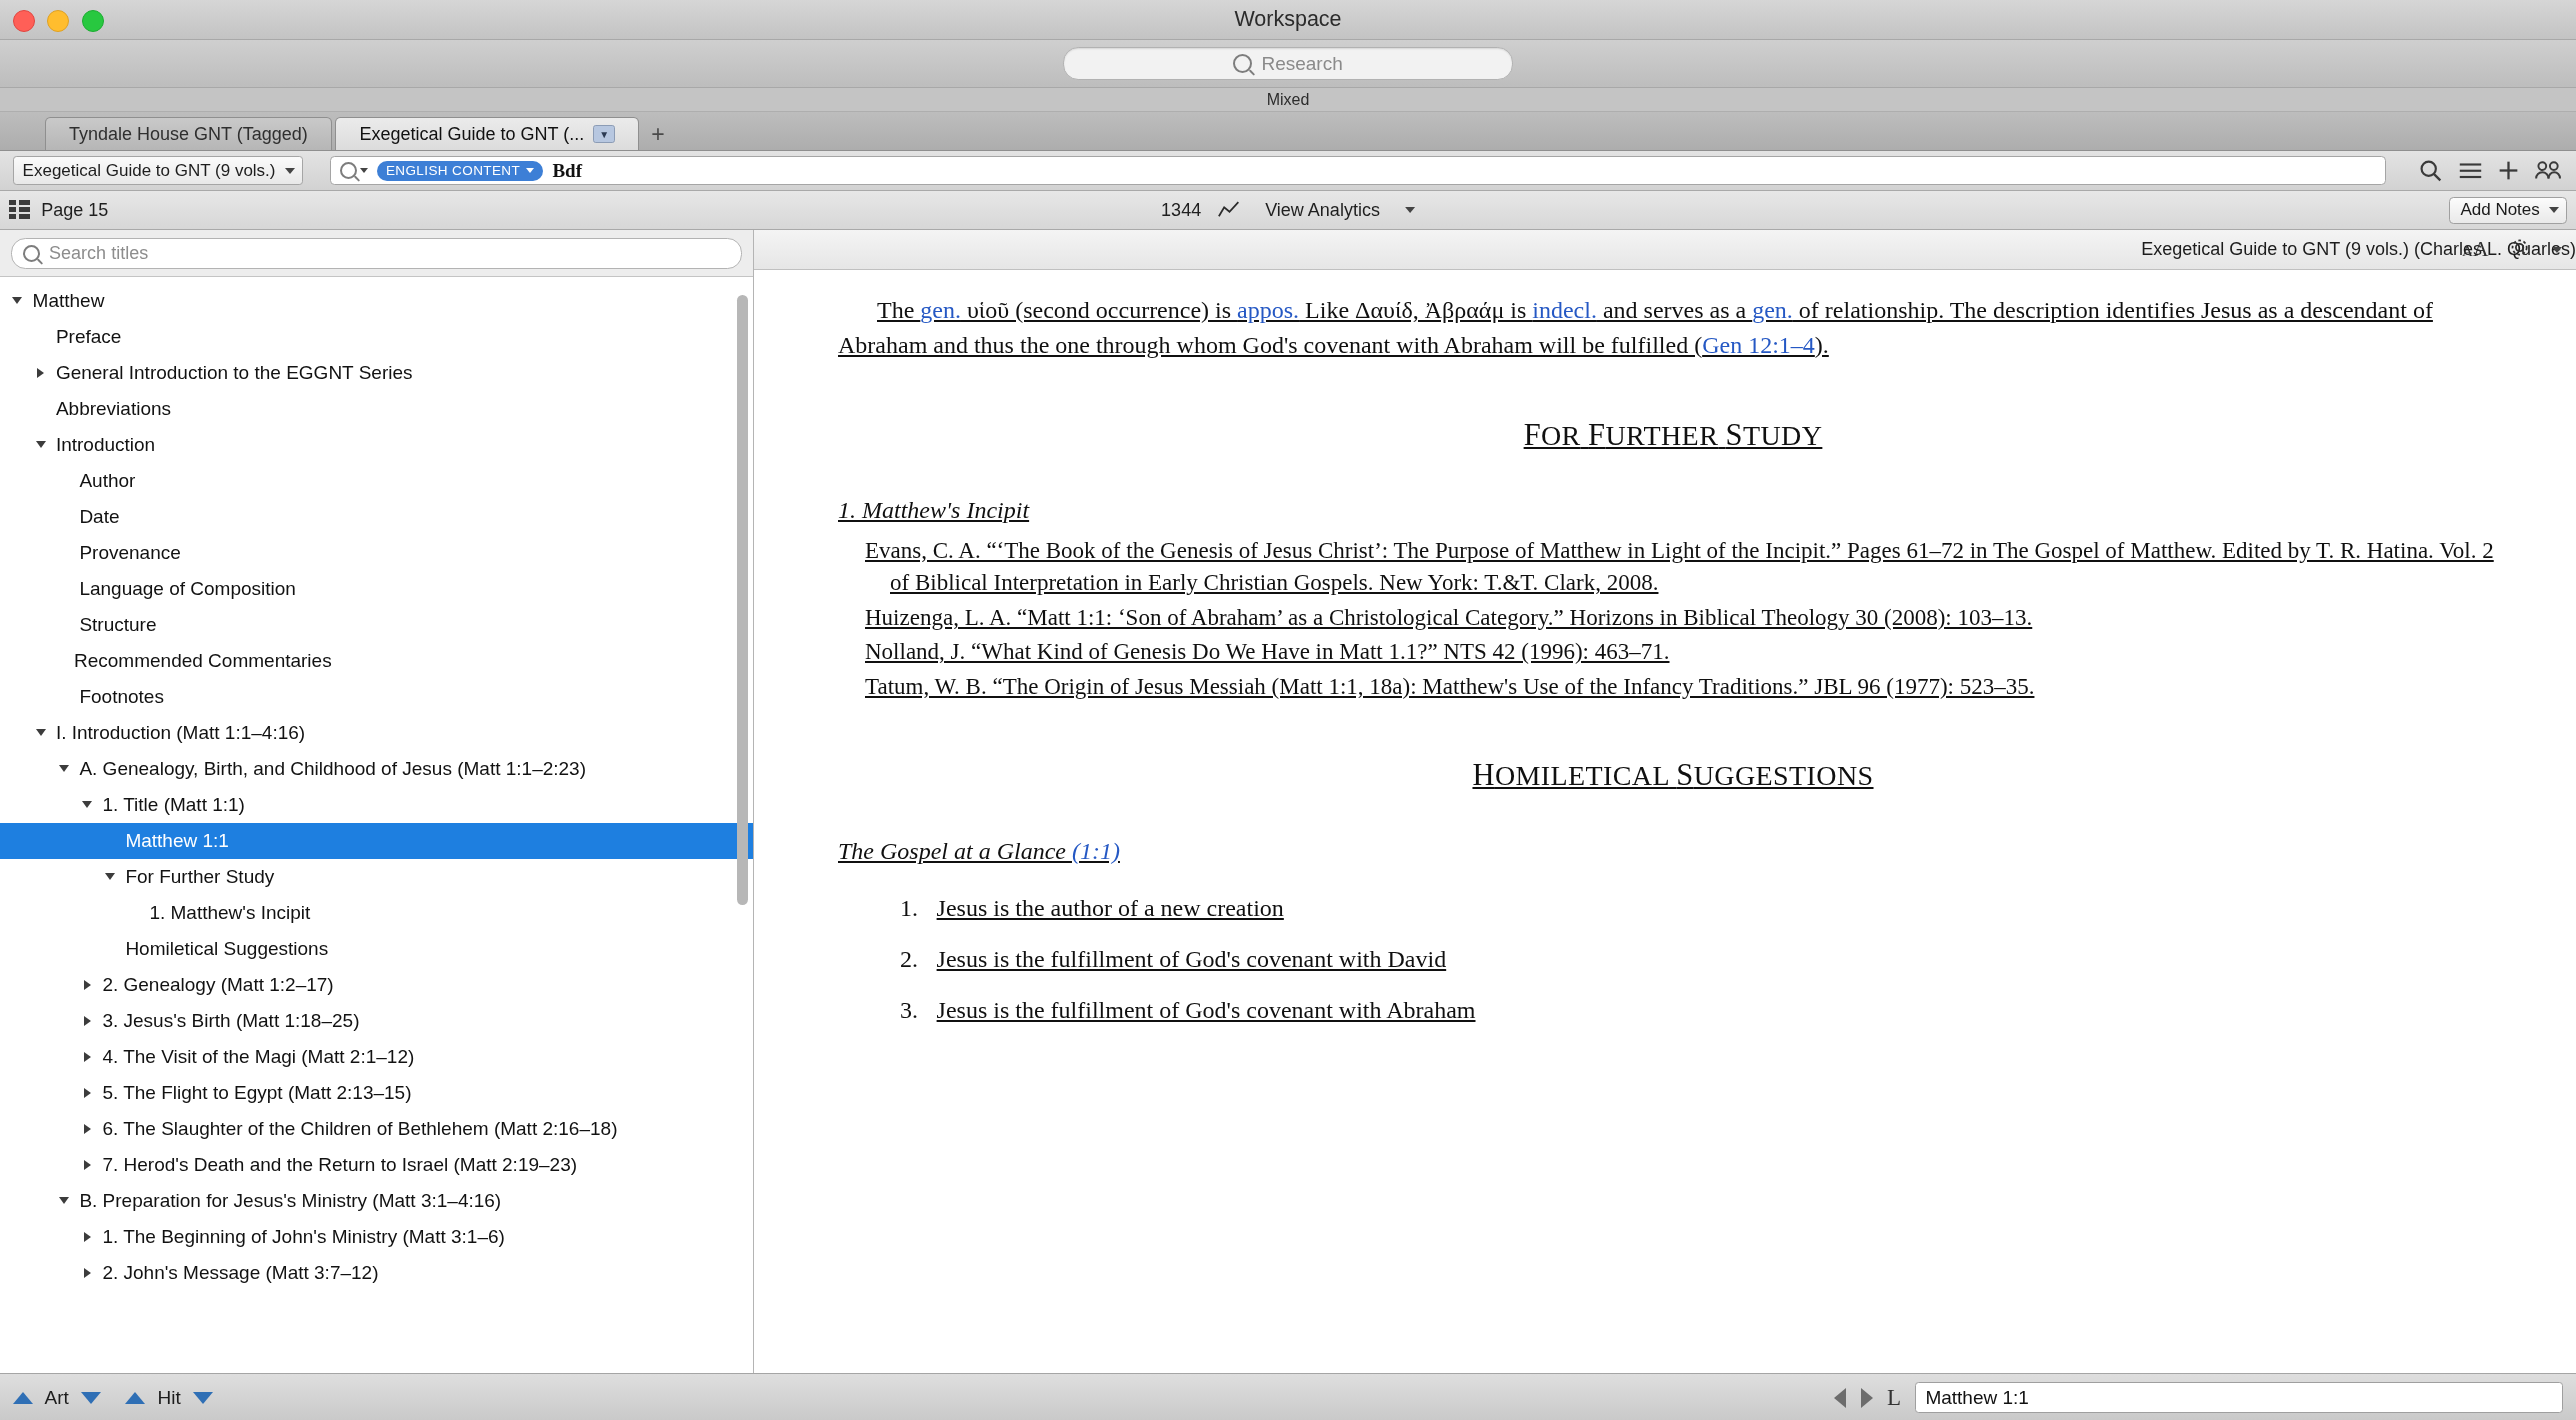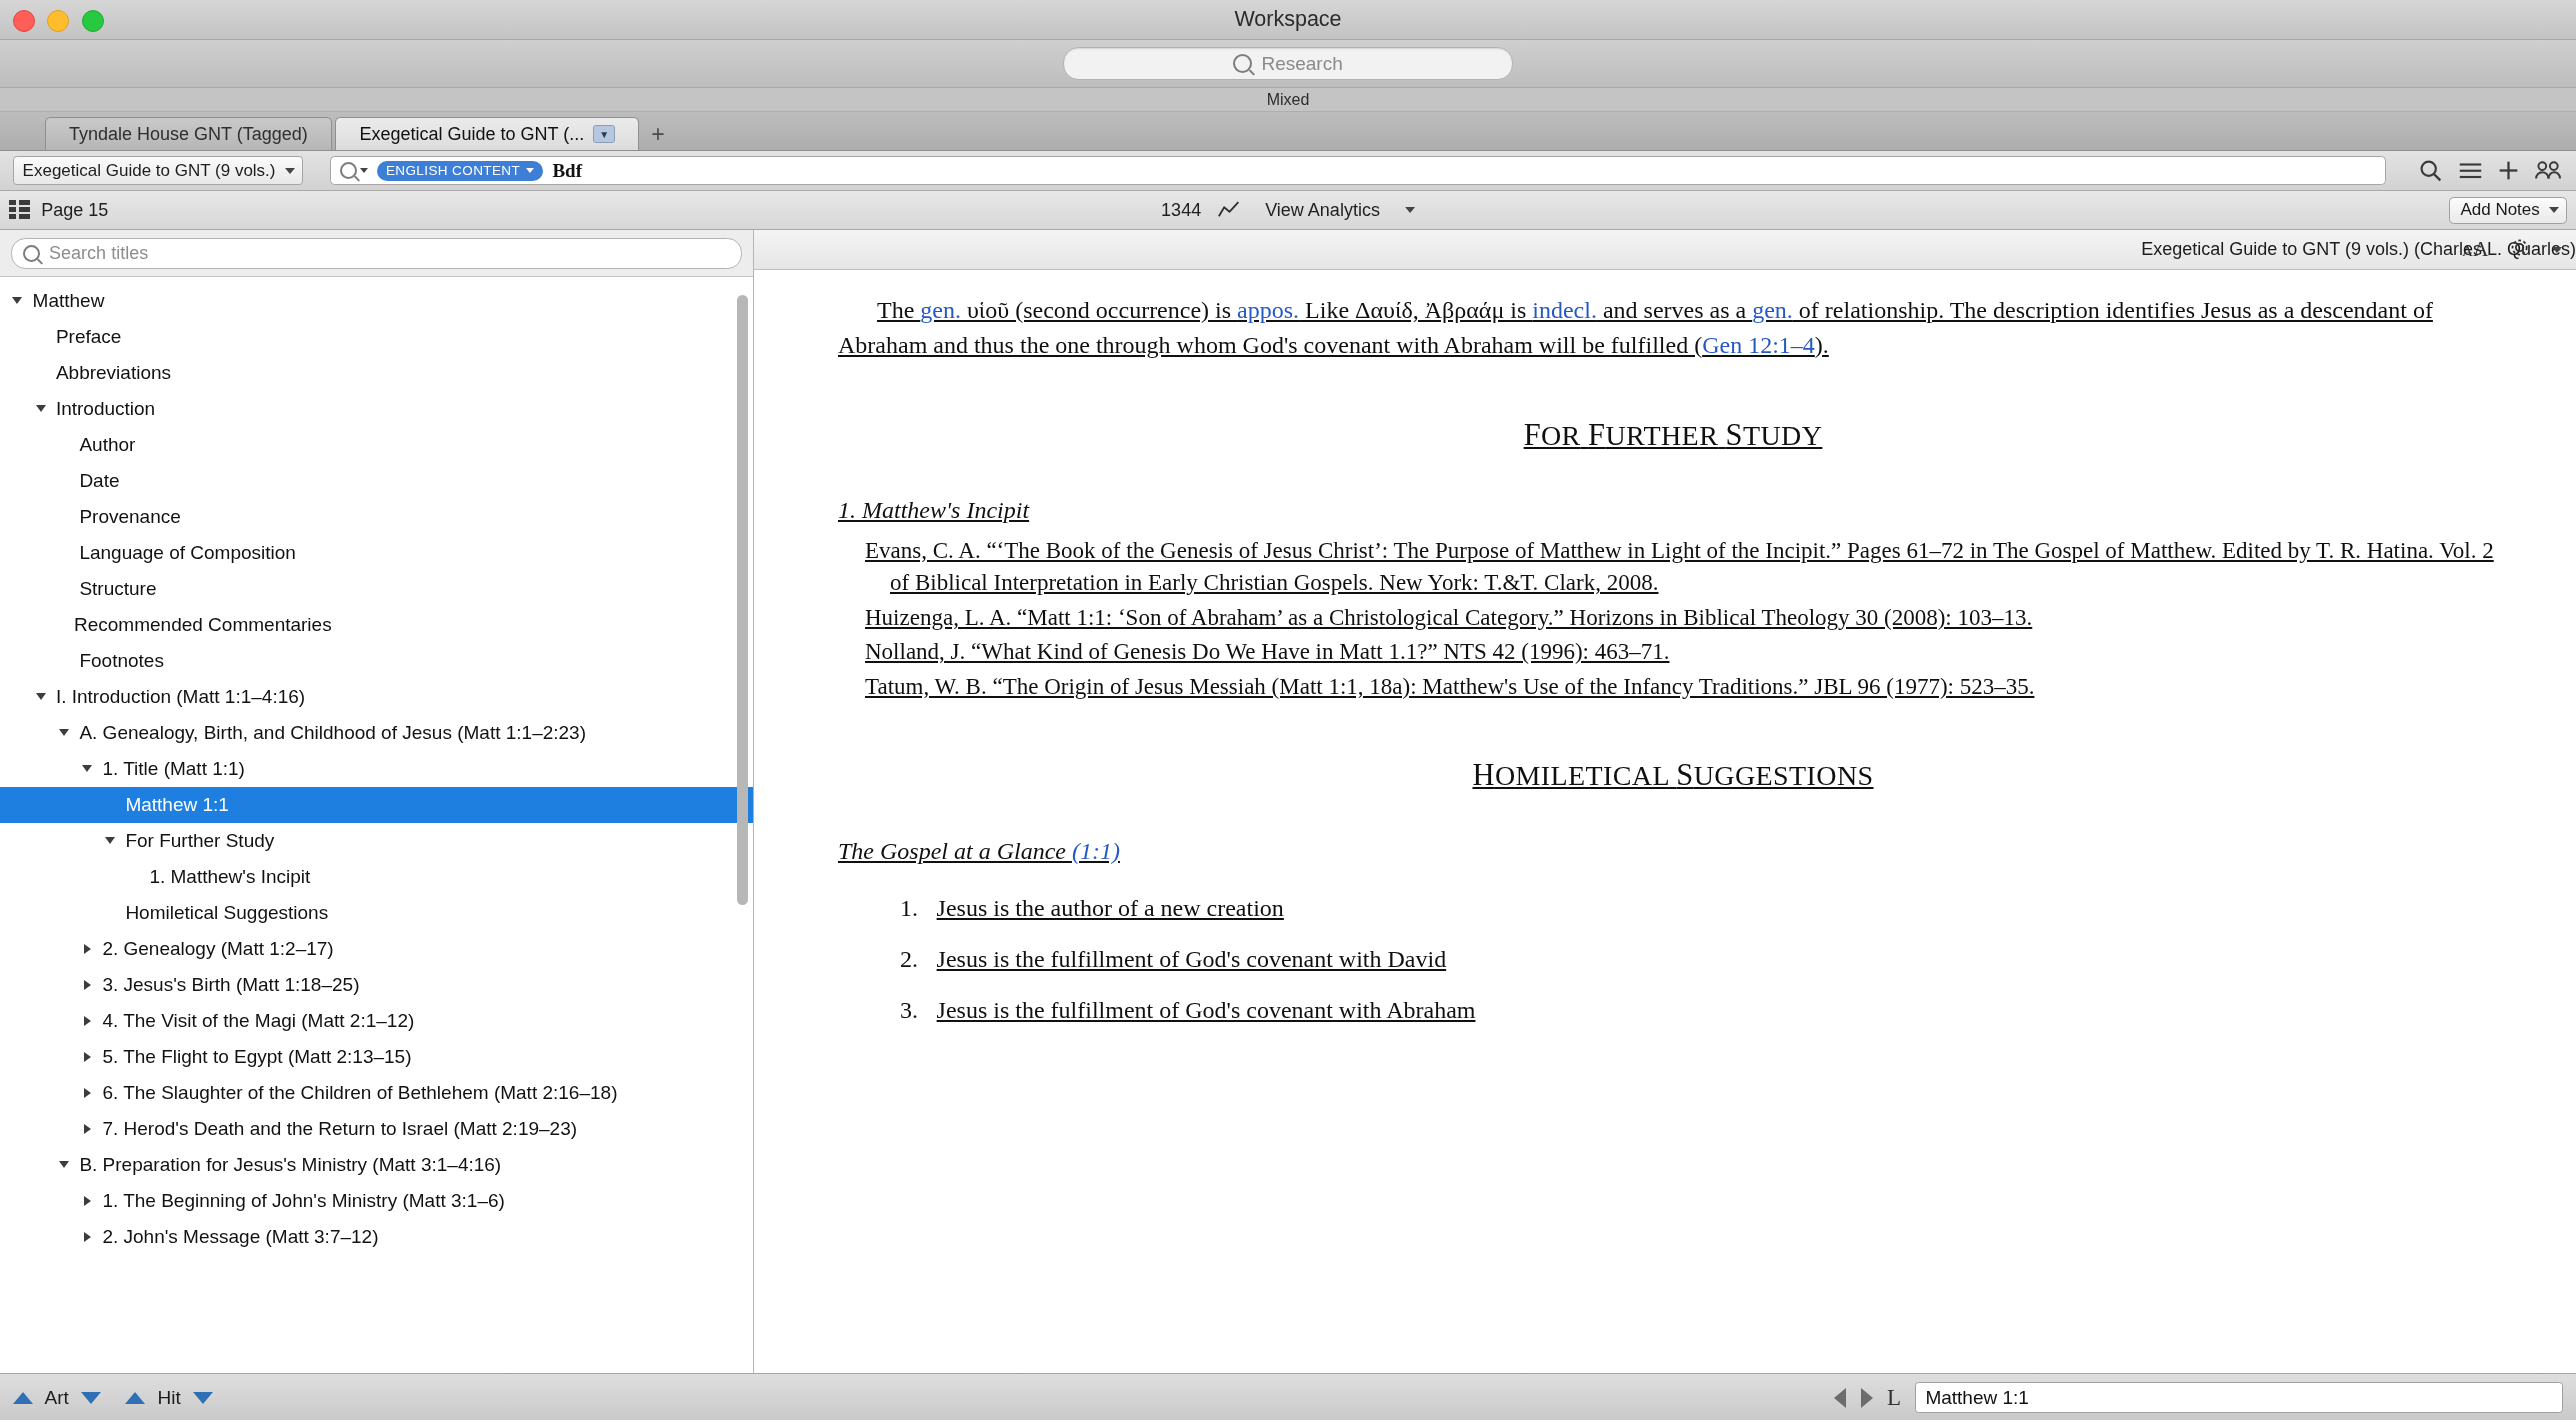--- a/index.html
+++ b/index.html
@@ -654,20 +654,25 @@
             <span class="twist open"></span>
             <span style="margin-left: 5.4px;">Matthew</span>
           </div>
           <div class="trow">
             <span style="display: inline-block; flex: 0 0 auto; width: 30.5px;"></span>
             <span class="twist"></span>
             <span style="margin-left: 5.4px;">Preface</span>
           </div>
           <div class="trow">
             <span style="display: inline-block; flex: 0 0 auto; width: 30.5px;"></span>
+            <span class="twist closed"></span>
+            <span style="margin-left: 5.4px;">General Introduction to the EGGNT Series</span>
+          </div>
+          <div class="trow">
+            <span style="display: inline-block; flex: 0 0 auto; width: 30.5px;"></span>
             <span class="twist"></span>
             <span style="margin-left: 5.4px;">Abbreviations</span>
           </div>
           <div class="trow">
             <span style="display: inline-block; flex: 0 0 auto; width: 30.5px;"></span>
             <span class="twist open"></span>
             <span style="margin-left: 5.4px;">Introduction</span>
           </div>
           <div class="trow">
             <span style="display: inline-block; flex: 0 0 auto; width: 54px;"></span>

